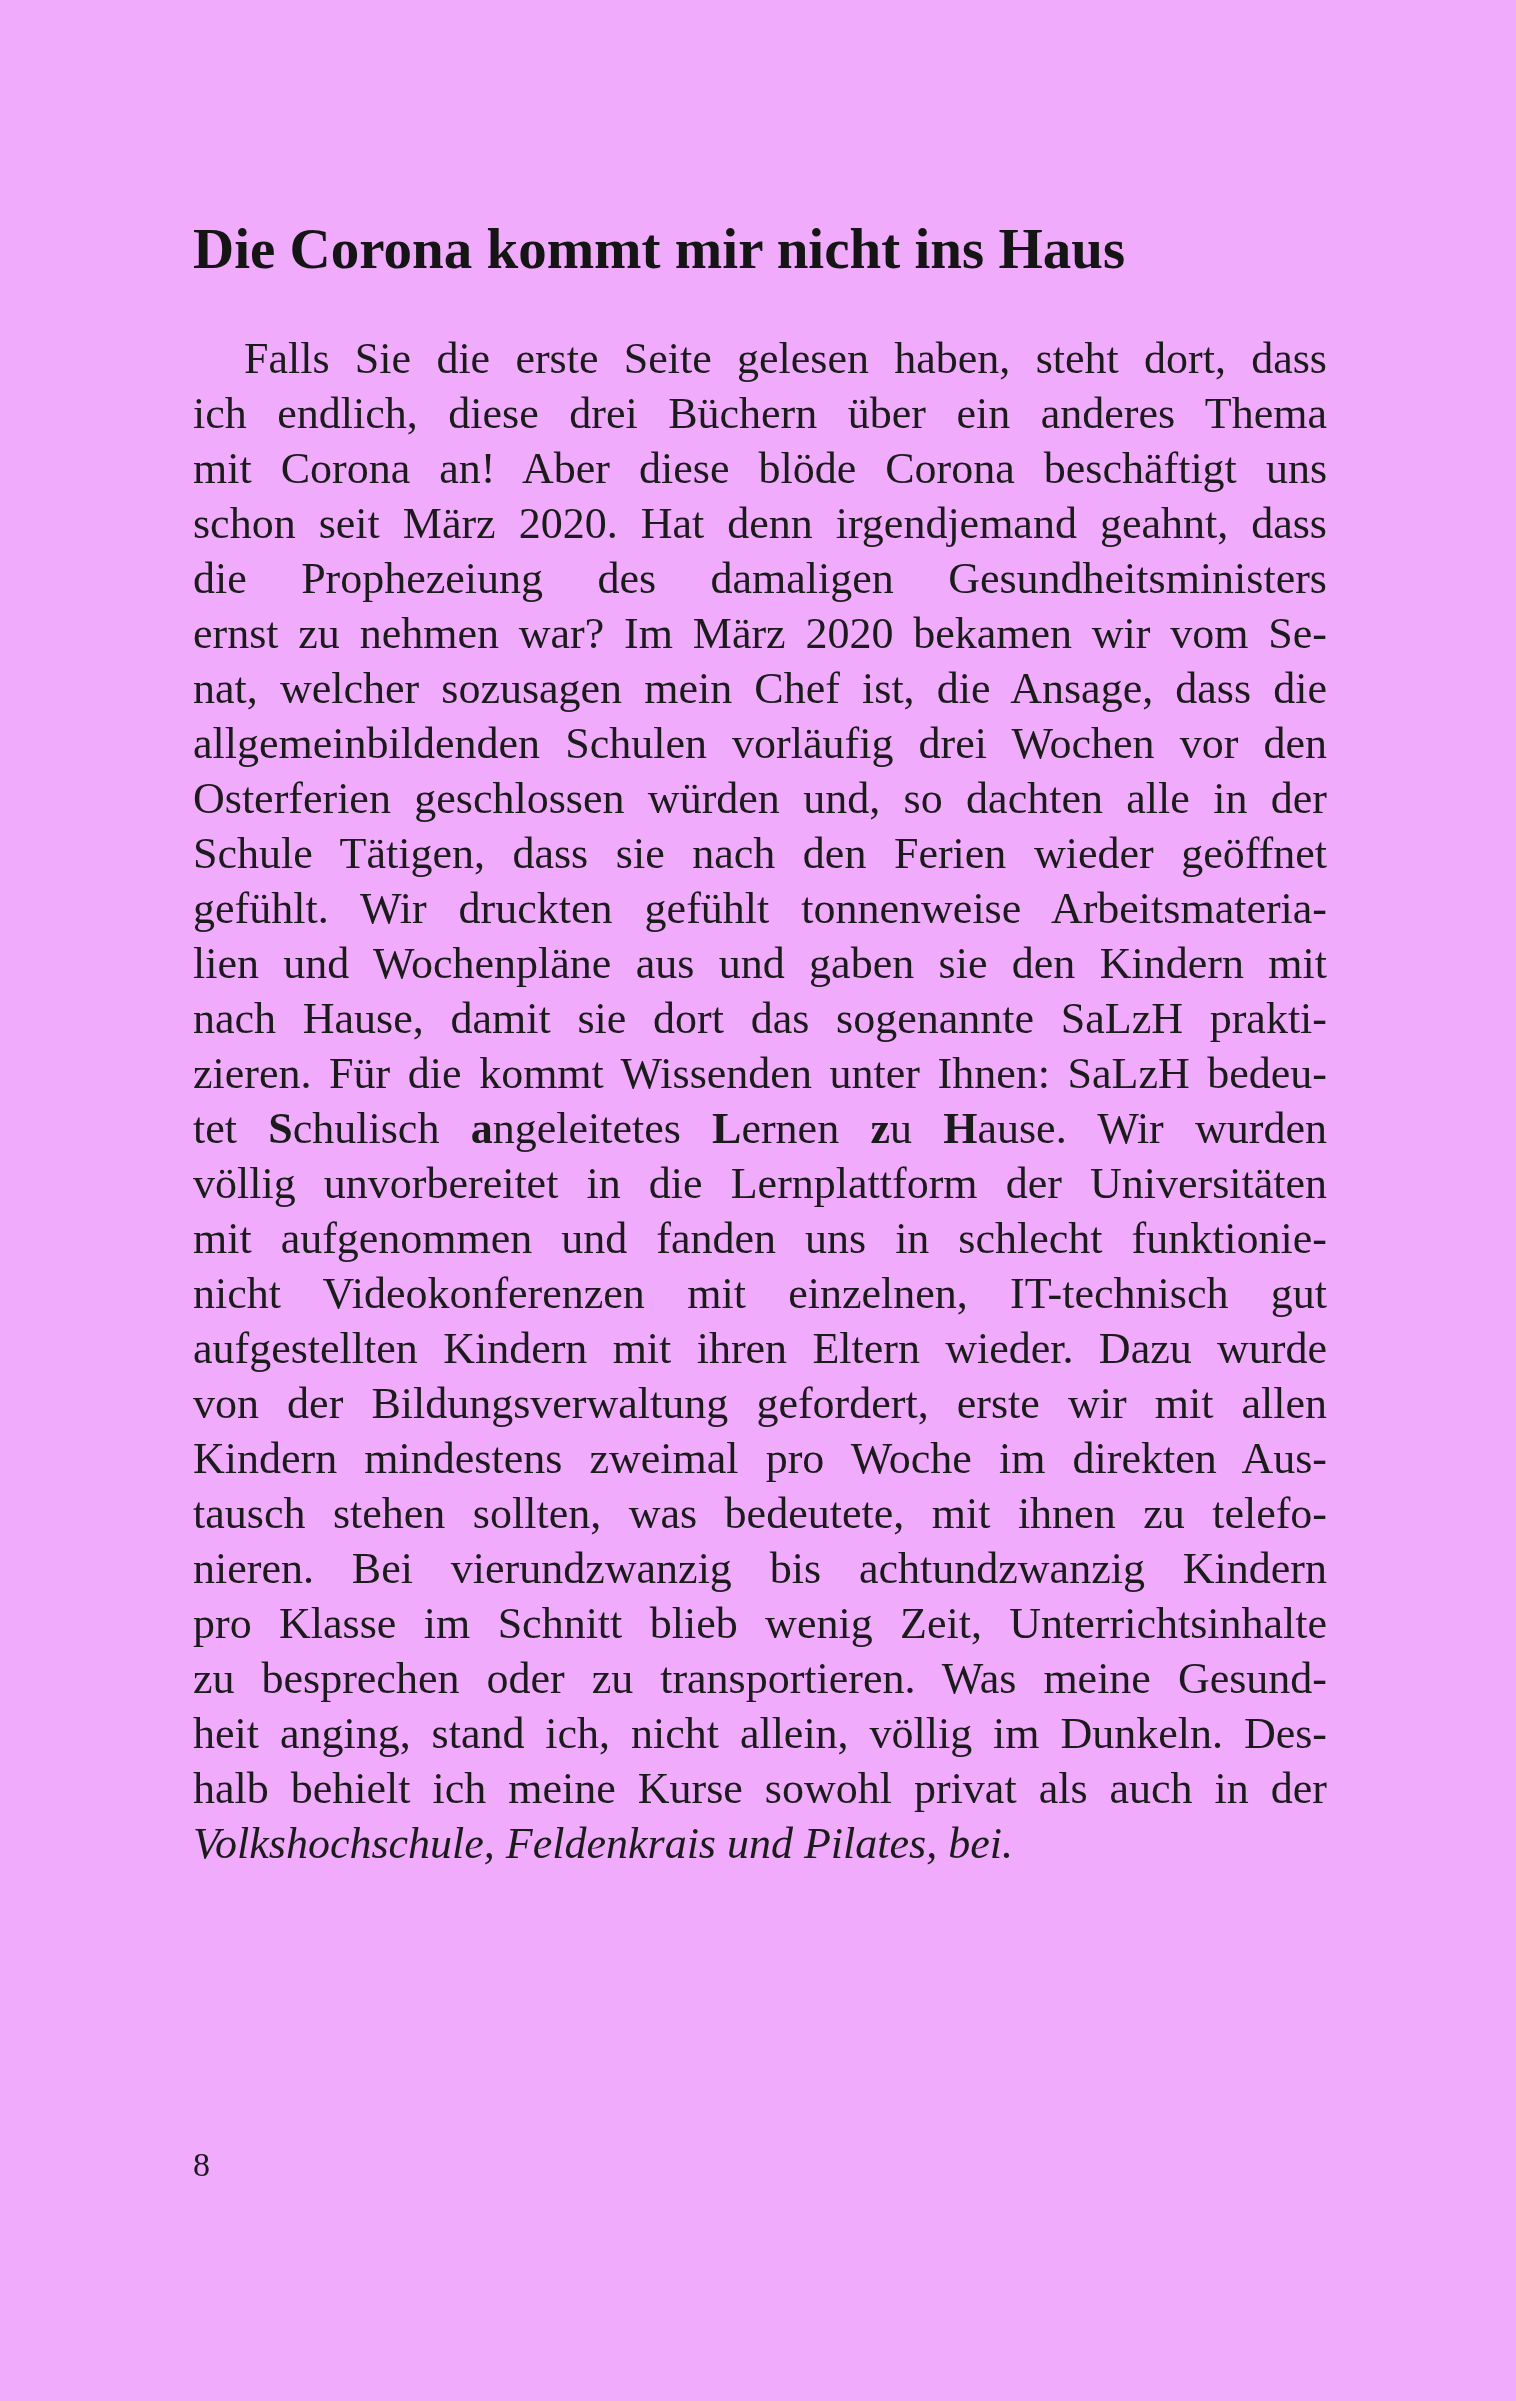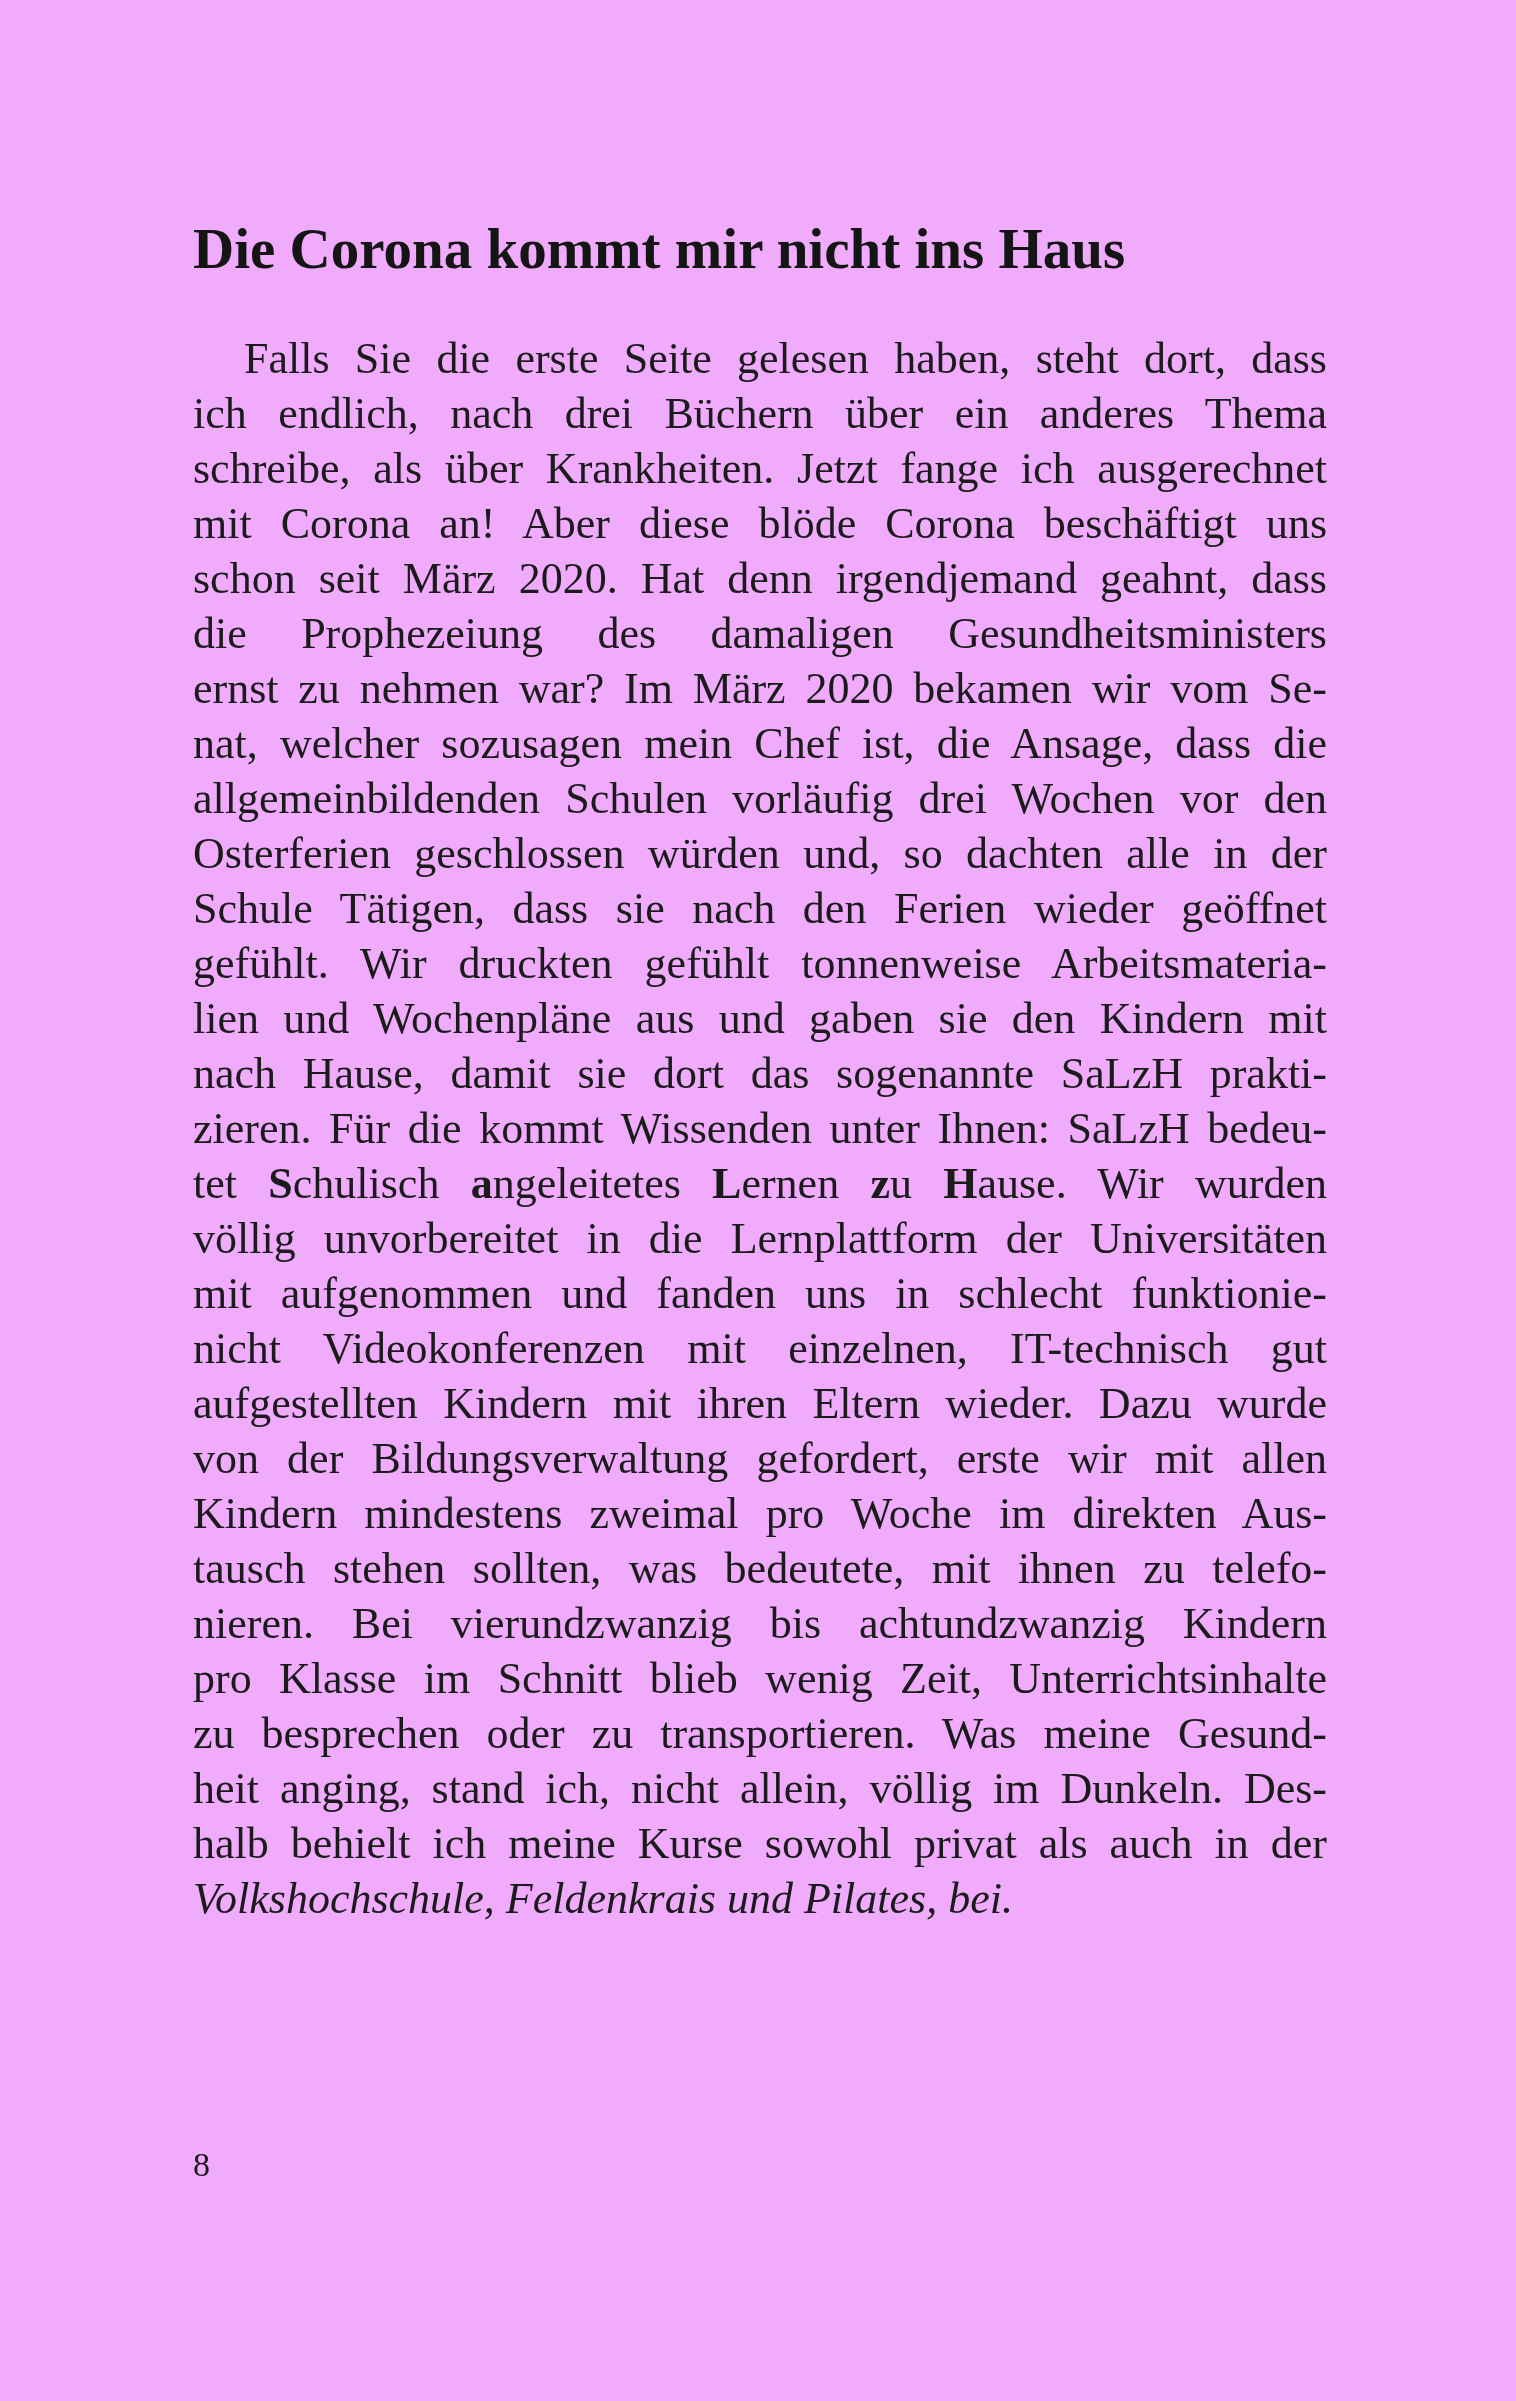--- a/index.html
+++ b/index.html
@@ -62,22 +62,21 @@
   }
 </style>
 </head>
 <body>
 
 <div class="page">
   <h1 class="chapter-title">Die Corona kommt mir nicht ins Haus</h1>
 
   <div class="body-text">
       <div class="line indent"><span>Falls Sie die erste Seite gelesen haben, steht dort, dass</span></div>
-      <div class="line"><span>ich endlich, nach drei Büchern über ein anderes Thema</span></div>
-      <div class="line"><span>schreibe, als über Krankheiten. Jetzt fange ich ausgerechnet</span></div>
+      <div class="line"><span>ich endlich, diese drei Büchern über ein anderes Thema</span></div>
       <div class="line"><span>mit Corona an! Aber diese blöde Corona beschäftigt uns</span></div>
       <div class="line"><span>schon seit März 2020. Hat denn irgendjemand geahnt, dass</span></div>
       <div class="line"><span>die Prophezeiung des damaligen Gesundheitsministers</span></div>
       <div class="line"><span>ernst zu nehmen war? Im März 2020 bekamen wir vom Se-</span></div>
       <div class="line"><span>nat, welcher sozusagen mein Chef ist, die Ansage, dass die</span></div>
       <div class="line"><span>allgemeinbildenden Schulen vorläufig drei Wochen vor den</span></div>
       <div class="line"><span>Osterferien geschlossen würden und, so dachten alle in der</span></div>
       <div class="line"><span>Schule Tätigen, dass sie nach den Ferien wieder geöffnet</span></div>
       <div class="line"><span>gefühlt. Wir druckten gefühlt tonnenweise Arbeitsmateria-</span></div>
       <div class="line"><span>lien und Wochenpläne aus und gaben sie den Kindern mit</span></div>

